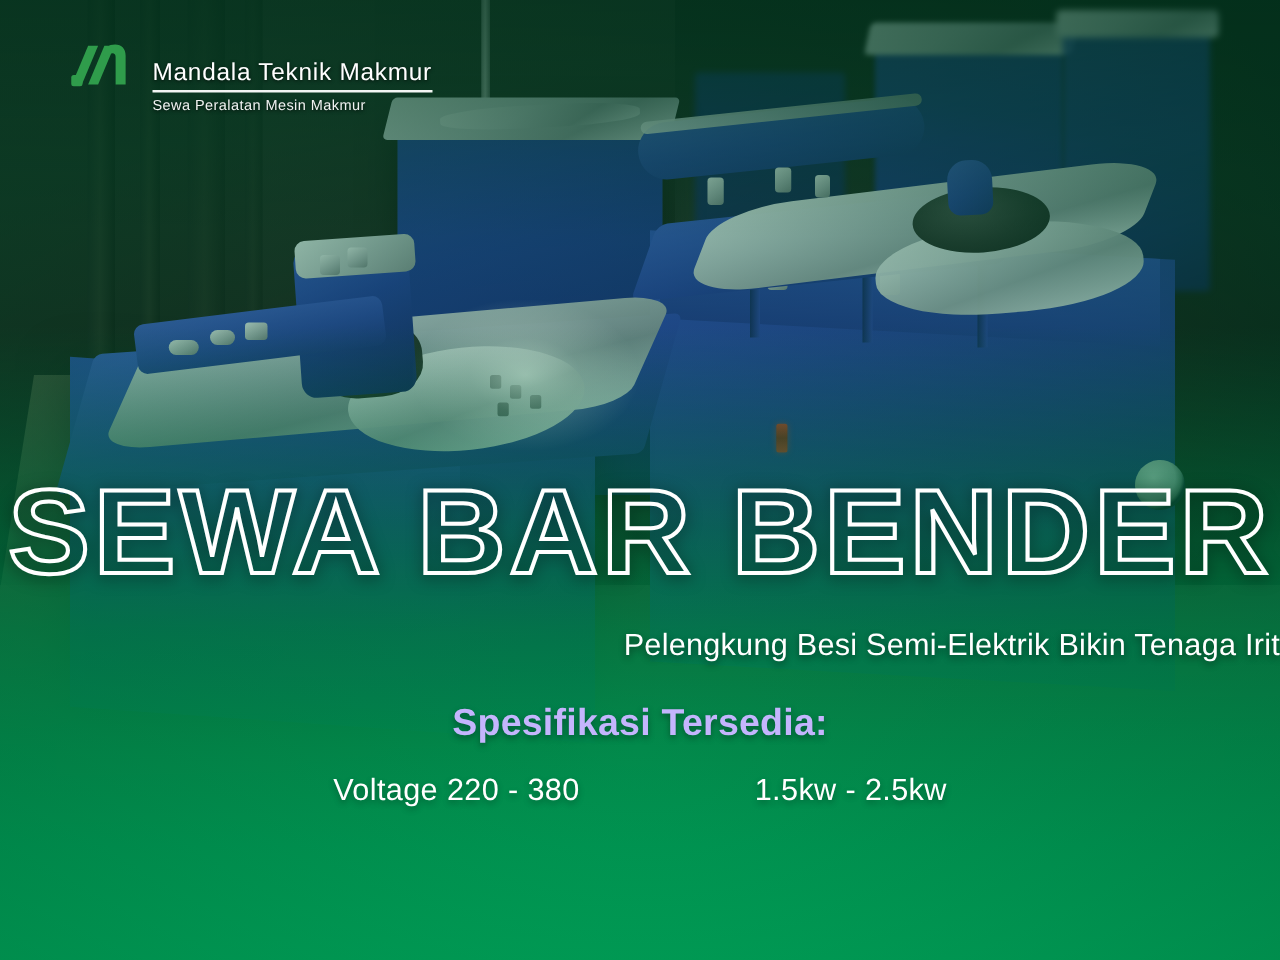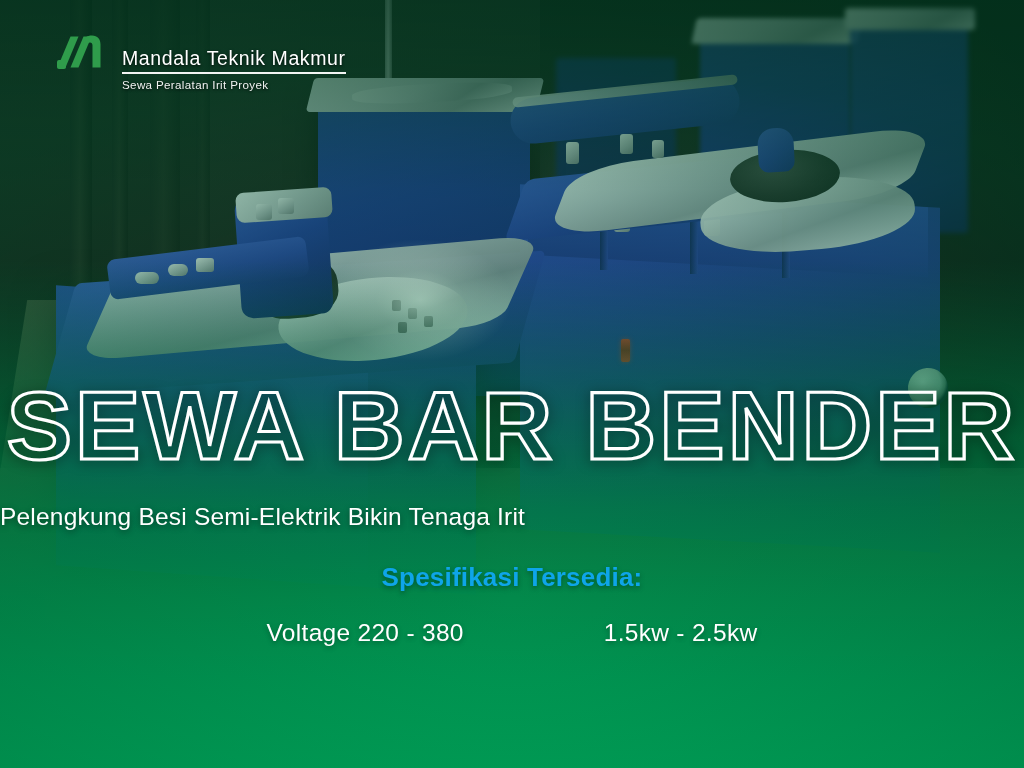--- a/index.html
+++ b/index.html
@@ -341,37 +341,37 @@
     transform: scaleX(1.02);
     filter: drop-shadow(0 2px 6px rgba(0,0,0,.6));
     white-space: nowrap;
   }
 
   
   .subtitle {
     position: absolute;
     left: 0; right: 0;
     top: 503px;
-    text-align: left;
+    text-align: right;
     z-index: 10;
     color: #ffffff;
     font-size: 24.5px;
     font-weight: 400;
     letter-spacing: .2px;
     text-shadow: 0 2px 6px rgba(0,0,0,.45);
     white-space: nowrap;
   }
   .spec-heading {
     position: absolute;
     left: 0; right: 0;
     top: 562px;
     text-align: center;
     z-index: 10;
-    color: #0ea5e9;
-    font-size: 26px;
+    color: #c4b5fd;
+    font-size: 30px;
     font-weight: 700;
     letter-spacing: .2px;
     text-shadow: 0 2px 5px rgba(0,0,0,.35);
   }
   .spec-grid {
     position: absolute;
     left: 0; right: 0;
     top: 620px;
     z-index: 10;
     display: flex;
@@ -475,21 +475,21 @@
         <path d="M44.5 2.5 L52.5 2.5 L39.5 33.5 L31.5 33.5 Z" opacity="0"></path>
         <path d="M26.5 2.5 C32 2.5 34.5 7 32.5 12.5 L26.5 27 L18.5 27 Z" opacity="0"></path>
         <rect x="5" y="26" width="9" height="9" rx="2"></rect>
         <path d="M40 2.5 L48 2.5 L48 33.5 L40 33.5 Z" opacity="0"></path>
         <path d="M31 10 C31 4 35 1.5 40 1.5 C45.5 1.5 48.5 5 48.5 10.5 L48.5 33.5 L40.5 33.5 L40.5 11.5 C40.5 9.5 39.5 8.5 38 8.5 C36.5 8.5 35.5 9.8 35 11.2 Z"></path>
       </g>
     </svg>
     <div class="brand-block">
       <div class="brand-name">Mandala Teknik Makmur</div>
       <div class="brand-rule"></div>
-      <div class="brand-tag">Sewa Peralatan Irit Proyek</div>
+      <div class="brand-tag">Sewa Peralatan Mesin Makmur</div>
     </div>
   </div>
 
   <div class="headline">SEWA BAR BENDER</div>
 
   <div class="subtitle">Pelengkung Besi Semi-Elektrik Bikin Tenaga Irit</div>
 
   <div class="spec-heading">Spesifikasi Tersedia:</div>
 
   <div class="spec-grid">

